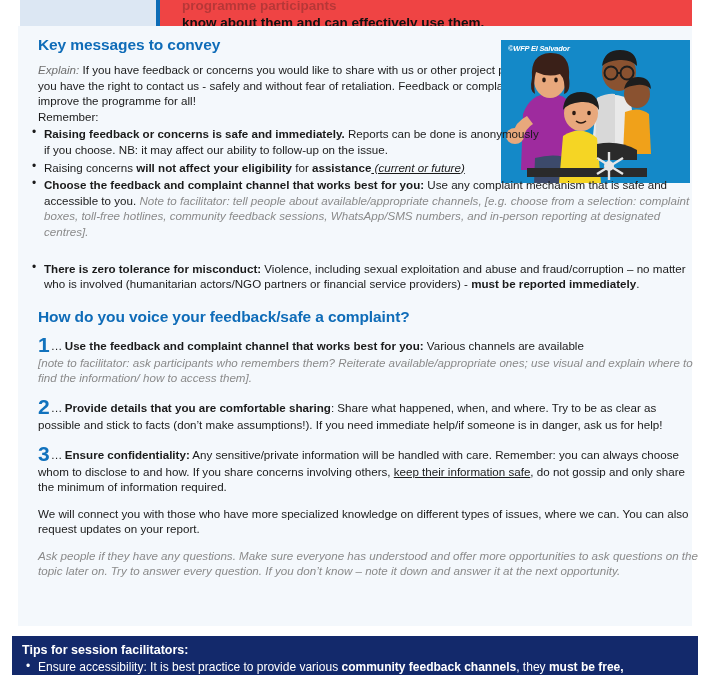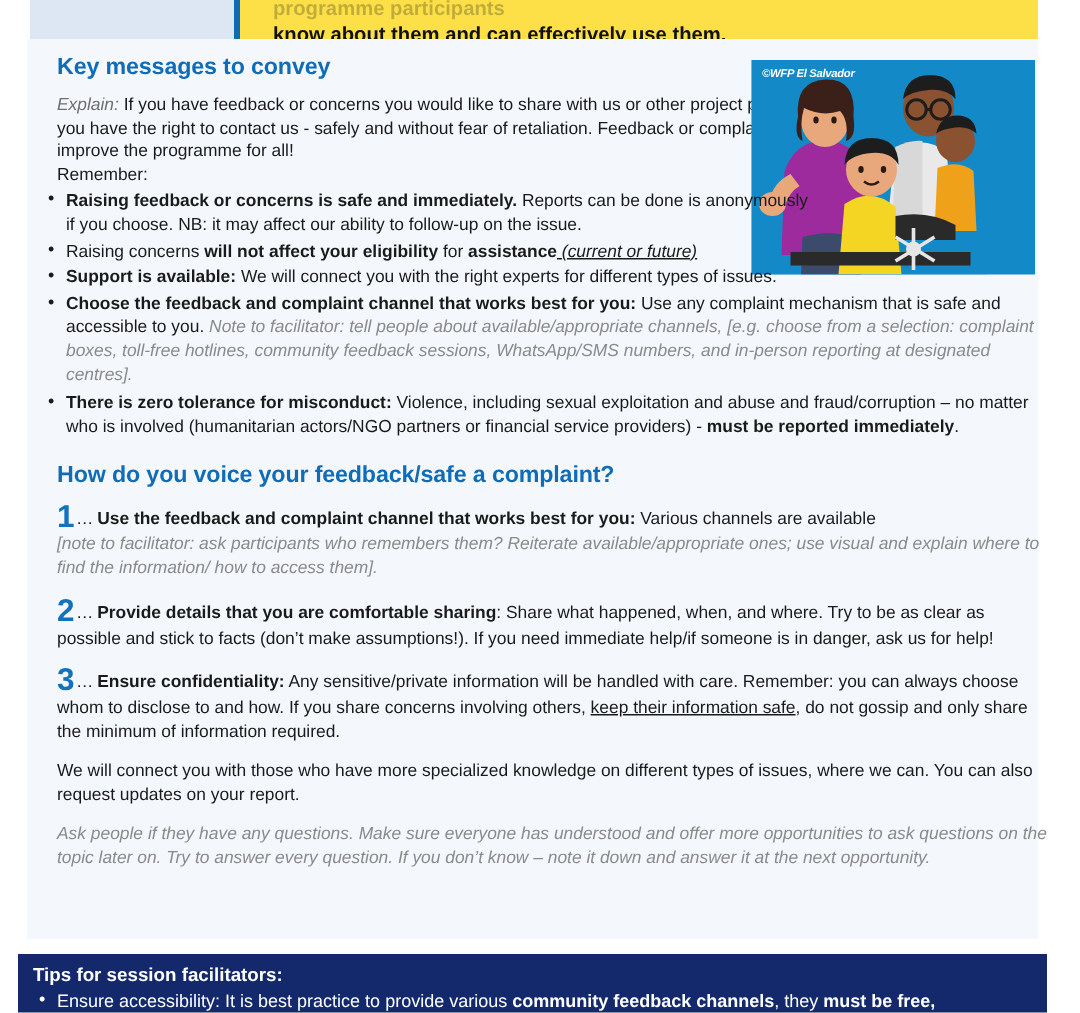--- a/index.html
+++ b/index.html
@@ -23,21 +23,21 @@
     margin-right: 28px;
     background: #f0f0f0;
   }
   .top-row-left {
     width: 136px;
     background: #dce7f3;
     border-right: 4px solid #0d6cb6;
   }
   .top-row-right {
     flex: 1;
-    background: #fde047;
+    background: #ef4444;
     position: relative;
     overflow: hidden;
   }
   .top-row-text {
     position: absolute;
     left: 22px;
     top: -3px;
     font-size: 13.5px;
     font-weight: bold;
     line-height: 17px;
@@ -272,26 +272,23 @@
     <li>
       <b>Raising feedback or concerns is safe and immediately.</b><span> Reports can be done is anonymously if you choose. NB: it may affect our ability to follow-up on the issue.</span>
     </li>
     <li>
       <span>Raising concerns </span><b>will not affect your eligibility</b><span> for </span><b>assistance</b><i> (current or future)</i>
     </li>
   </ul>
 
   <ul class="bullets wide-col">
     <li>
-      <b>Support is available:</b><span> We will connect you with the right experts for different types of issues.</span>
-    </li>
-    <li>
       <b>Choose the feedback and complaint channel that </b><b>works best for you:</b><span> Use any complaint mechanism that is safe and accessible to you. </span><span class="note">Note to facilitator: tell people about available/appropriate channels, [e.g. choose from a selection: complaint boxes, toll-free hotlines, community feedback sessions, WhatsApp/SMS numbers, and in-person reporting at designated centres].</span>
     </li>
-    <li style="margin-top:4px;">
+    <li style="margin-top:21px;">
       <b>There is zero tolerance for misconduct:</b><span> Violence, including sexual exploitation and abuse and fraud/corruption – no matter who is involved (humanitarian actors/NGO partners or financial service providers) - </span><b>must be reported immediately</b><span>.</span>
     </li>
   </ul>
 
   <div class="h-blue" style="margin-top:16px;">How do you voice your feedback/safe a complaint?</div>
 
   <div class="wide-col">
 
     <div class="step" style="margin-top:2px;">
       <span class="num">1</span><span class="dots">…</span><b>Use the feedback and complaint channel that works best for you:</b><span> Various channels are available</span>

